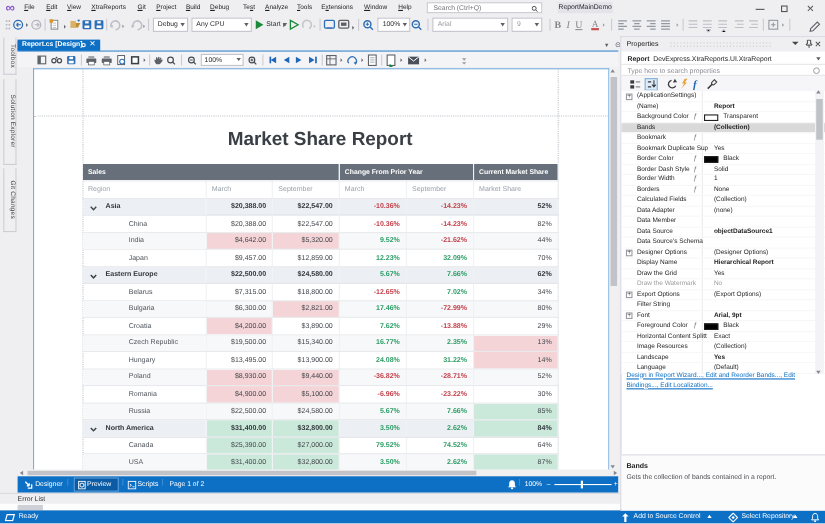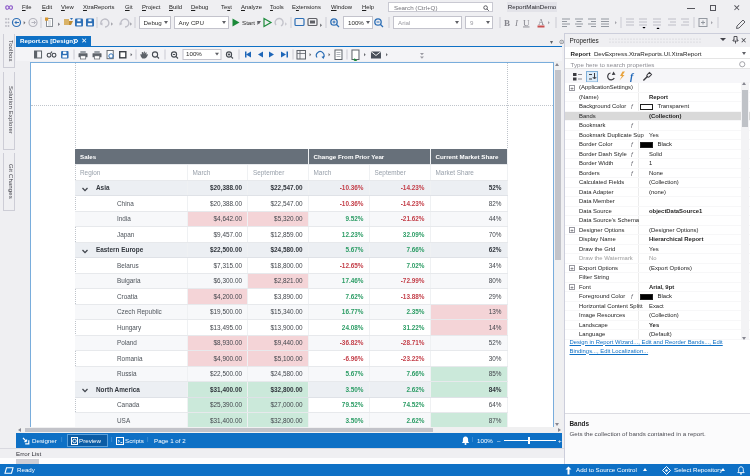--- a/index.html
+++ b/index.html
@@ -256,20 +256,21 @@
   <rect x="341" y="4.5" width="10" height="7" fill="#4a505a"></rect>
     <path d="M341 4.5 l5 4 l5 -4" stroke="#fff" stroke-width="0.9" fill="none"></path>
     <path d="M355 6.5 l2.3 0 l0 2.3 z" fill="#5f6066" transform="rotate(45 356.1 7.6)"></path>
   <path d="M390 6 l4 0 l-2 2.2 z M390 9.5 l4 0 l-2 2.2 z" fill="#9a9aa2"></path>
 </svg>
 
 <div class="a" style="left:29.5px;top:61.5px;width:524px;height:365px;background:#fff;border-top:1px solid #79ADDC;border-left:1px solid #79ADDC;border-right:1px solid #79ADDC;overflow:hidden">
   <div class="a" style="left:44px;top:0;width:1px;height:365px;border-left:1px dotted #BFC4CB"></div>
   <div class="a" style="left:476px;top:0;width:1px;height:365px;border-left:1px dotted #BFC4CB"></div>
   <div class="a" style="left:0;top:42px;width:524px;height:1px;border-top:1px dotted #BFC4CB"></div>
+  <div class="a" style="left:44.5px;top:53.5px;width:432px;text-align:center;font-size:17.2px;font-weight:700;color:#3A3F46;letter-spacing:0">Market Share Report</div>
   <table class="rpt" style="position:absolute;left:44.5px;top:86.5px">
     <colgroup>
         <col style="width:112px">
         <col style="width:60.5px">
         <col style="width:60.5px">
         <col style="width:61px">
         <col style="width:61px">
         <col style="width:77px">
       </colgroup>
     <tbody>

